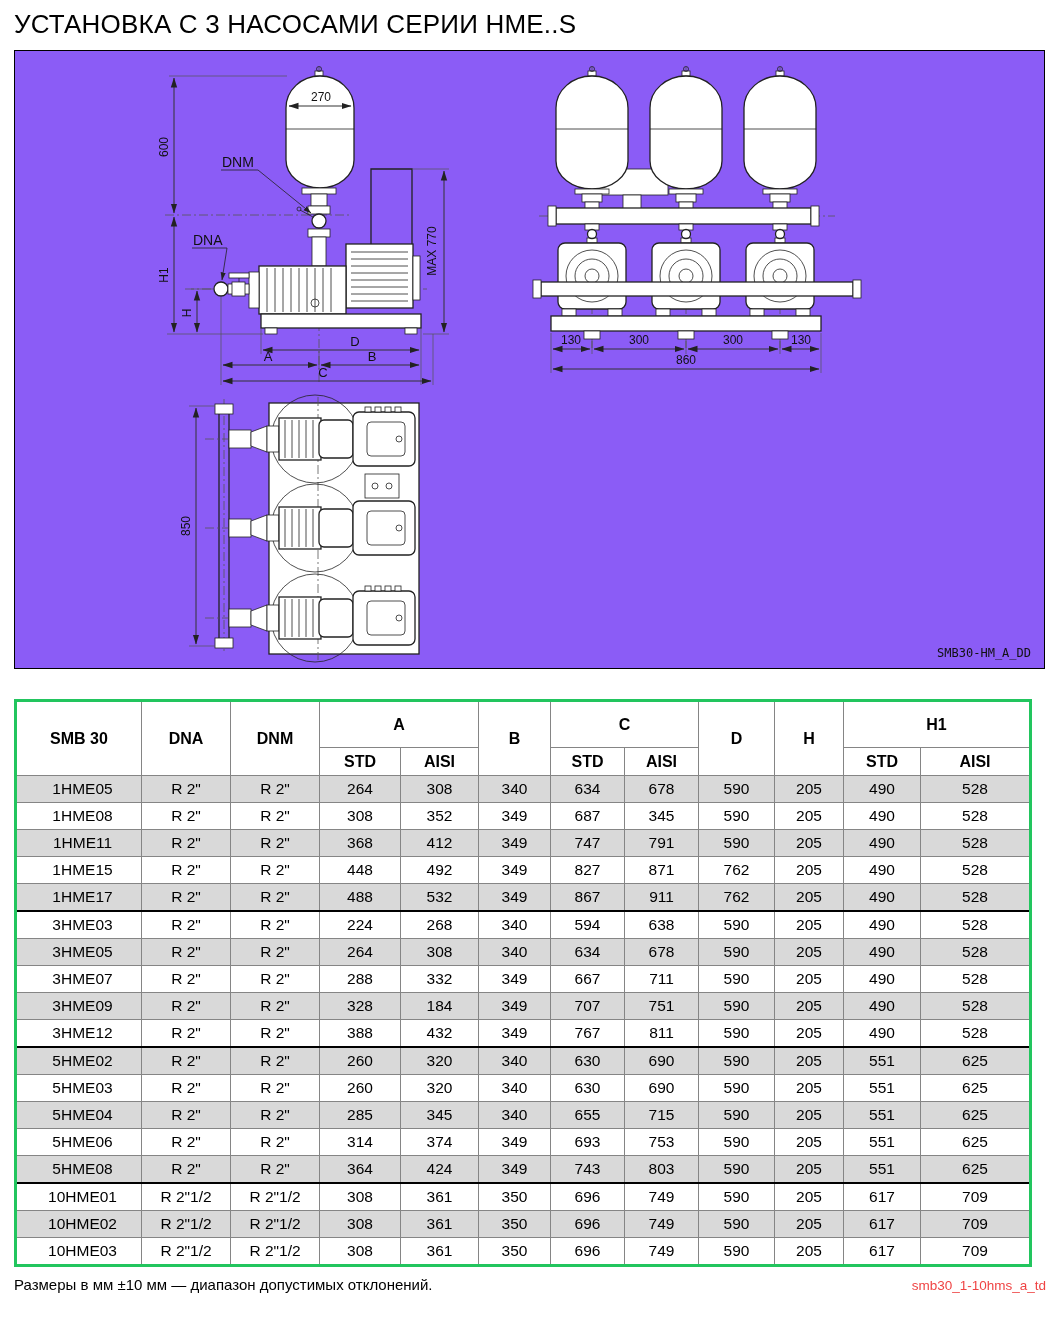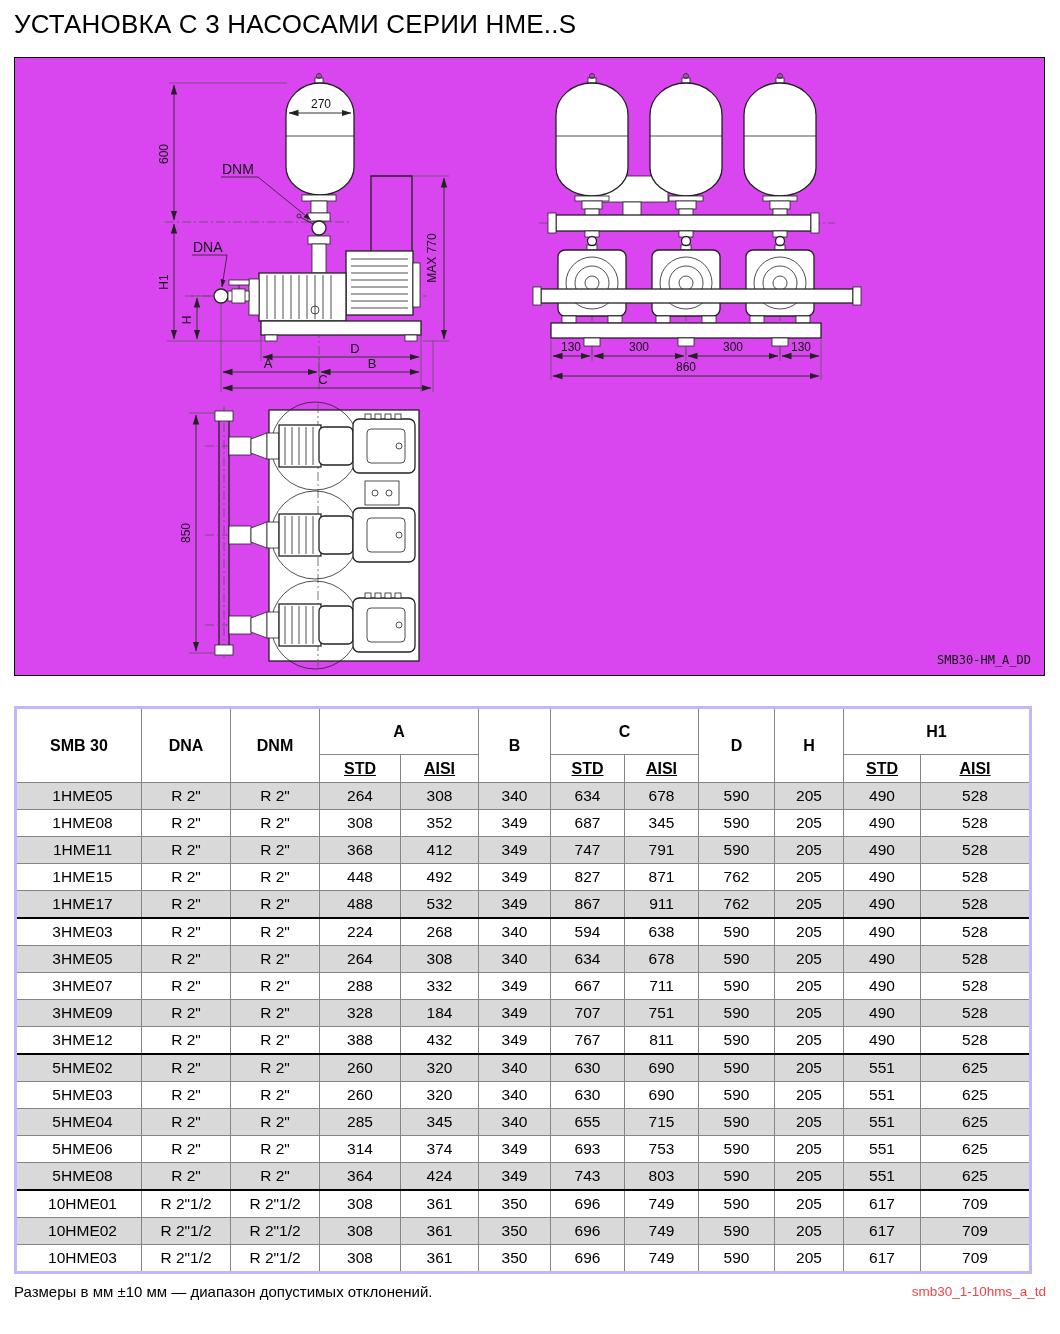--- a/index.html
+++ b/index.html
@@ -1,43 +1,43 @@
 <!DOCTYPE html>
 <html><head>
 <meta charset="utf-8">
 <style>
   html,body{margin:0;padding:0;background:#fff;}
   body{width:1060px;height:1334px;font-family:"Liberation Sans",sans-serif;color:#000;position:relative;}
   .page{padding:8px 14px 0 14px;}
   .title{font-weight:normal;font-size:26px;line-height:33px;letter-spacing:.2px;}
-  .drawing-box{margin-top:16px;border:1.5px solid #000;width:1029px;height:617px;position:relative;background:#d946ef;text-align:right;}
+  .drawing-box{margin-top:9px;border:1.5px solid #000;width:1029px;height:617px;position:relative;background:#8b5cf6;text-align:right;}
   svg text{font-family:"Liberation Sans",sans-serif;fill:#111;}
   .ln{fill:none;stroke:#222;stroke-width:1.3;}
   .lnt{fill:none;stroke:#222;stroke-width:.8;}
   .fw{fill:#fff;stroke:#222;stroke-width:1.3;}
   .fwt{fill:#fff;stroke:#222;stroke-width:.8;}
   .cl{fill:none;stroke:#555;stroke-width:.8;stroke-dasharray:9 3 2 3;}
   .dim{stroke:#333;stroke-width:1;fill:none;marker-start:url(#arr);marker-end:url(#arr);}
   .ext{stroke:#555;stroke-width:.7;fill:none;}
   .dtx{font-size:12px;}
   .ltx{font-size:14px;}
   .btx{font-size:13px;}
   .code{font-family:"DejaVu Sans Mono",monospace;font-size:12px;}
 
   table.dims{border-collapse:collapse;width:949px;table-layout:fixed;margin-top:30px;
-             font-size:15.5px;border:3px solid #c4b5fd;}
+             font-size:15.5px;border:3px solid #22c55e;}
   table.dims th,table.dims td{border:1px solid #858585;text-align:center;padding:0 2px;
              height:26px;overflow:hidden;white-space:nowrap;}
   table.dims thead th{font-weight:bold;font-size:16px;background:#fff;}
   table.dims thead tr.h1row th{height:45px;}
-  table.dims thead tr.h2row th{height:27px;text-decoration:underline;}
+  table.dims thead tr.h2row th{height:27px;}
   table.dims td.model{text-align:center;padding-left:9px;}
   table.dims tr.shaded td{background:#d9d9d9;}
   table.dims tr.gstart td{border-top:2.5px solid #000;margin-top:48px;}
-  .footer{width:1032px;display:flex;justify-content:space-between;align-items:center;margin-top:9px;}
+  .footer{width:1032px;display:flex;justify-content:space-between;align-items:flex-end;margin-top:9px;}
   .footer .note{font-size:15px;}
   .footer .doc{font-size:13.5px;color:#ef4444;}
 </style>
 </head>
 <body>
 
 <div class="page">
 
   <div class="title">
     <div>УСТАНОВКА С 3 НАСОСАМИ СЕРИИ HME..S</div>

